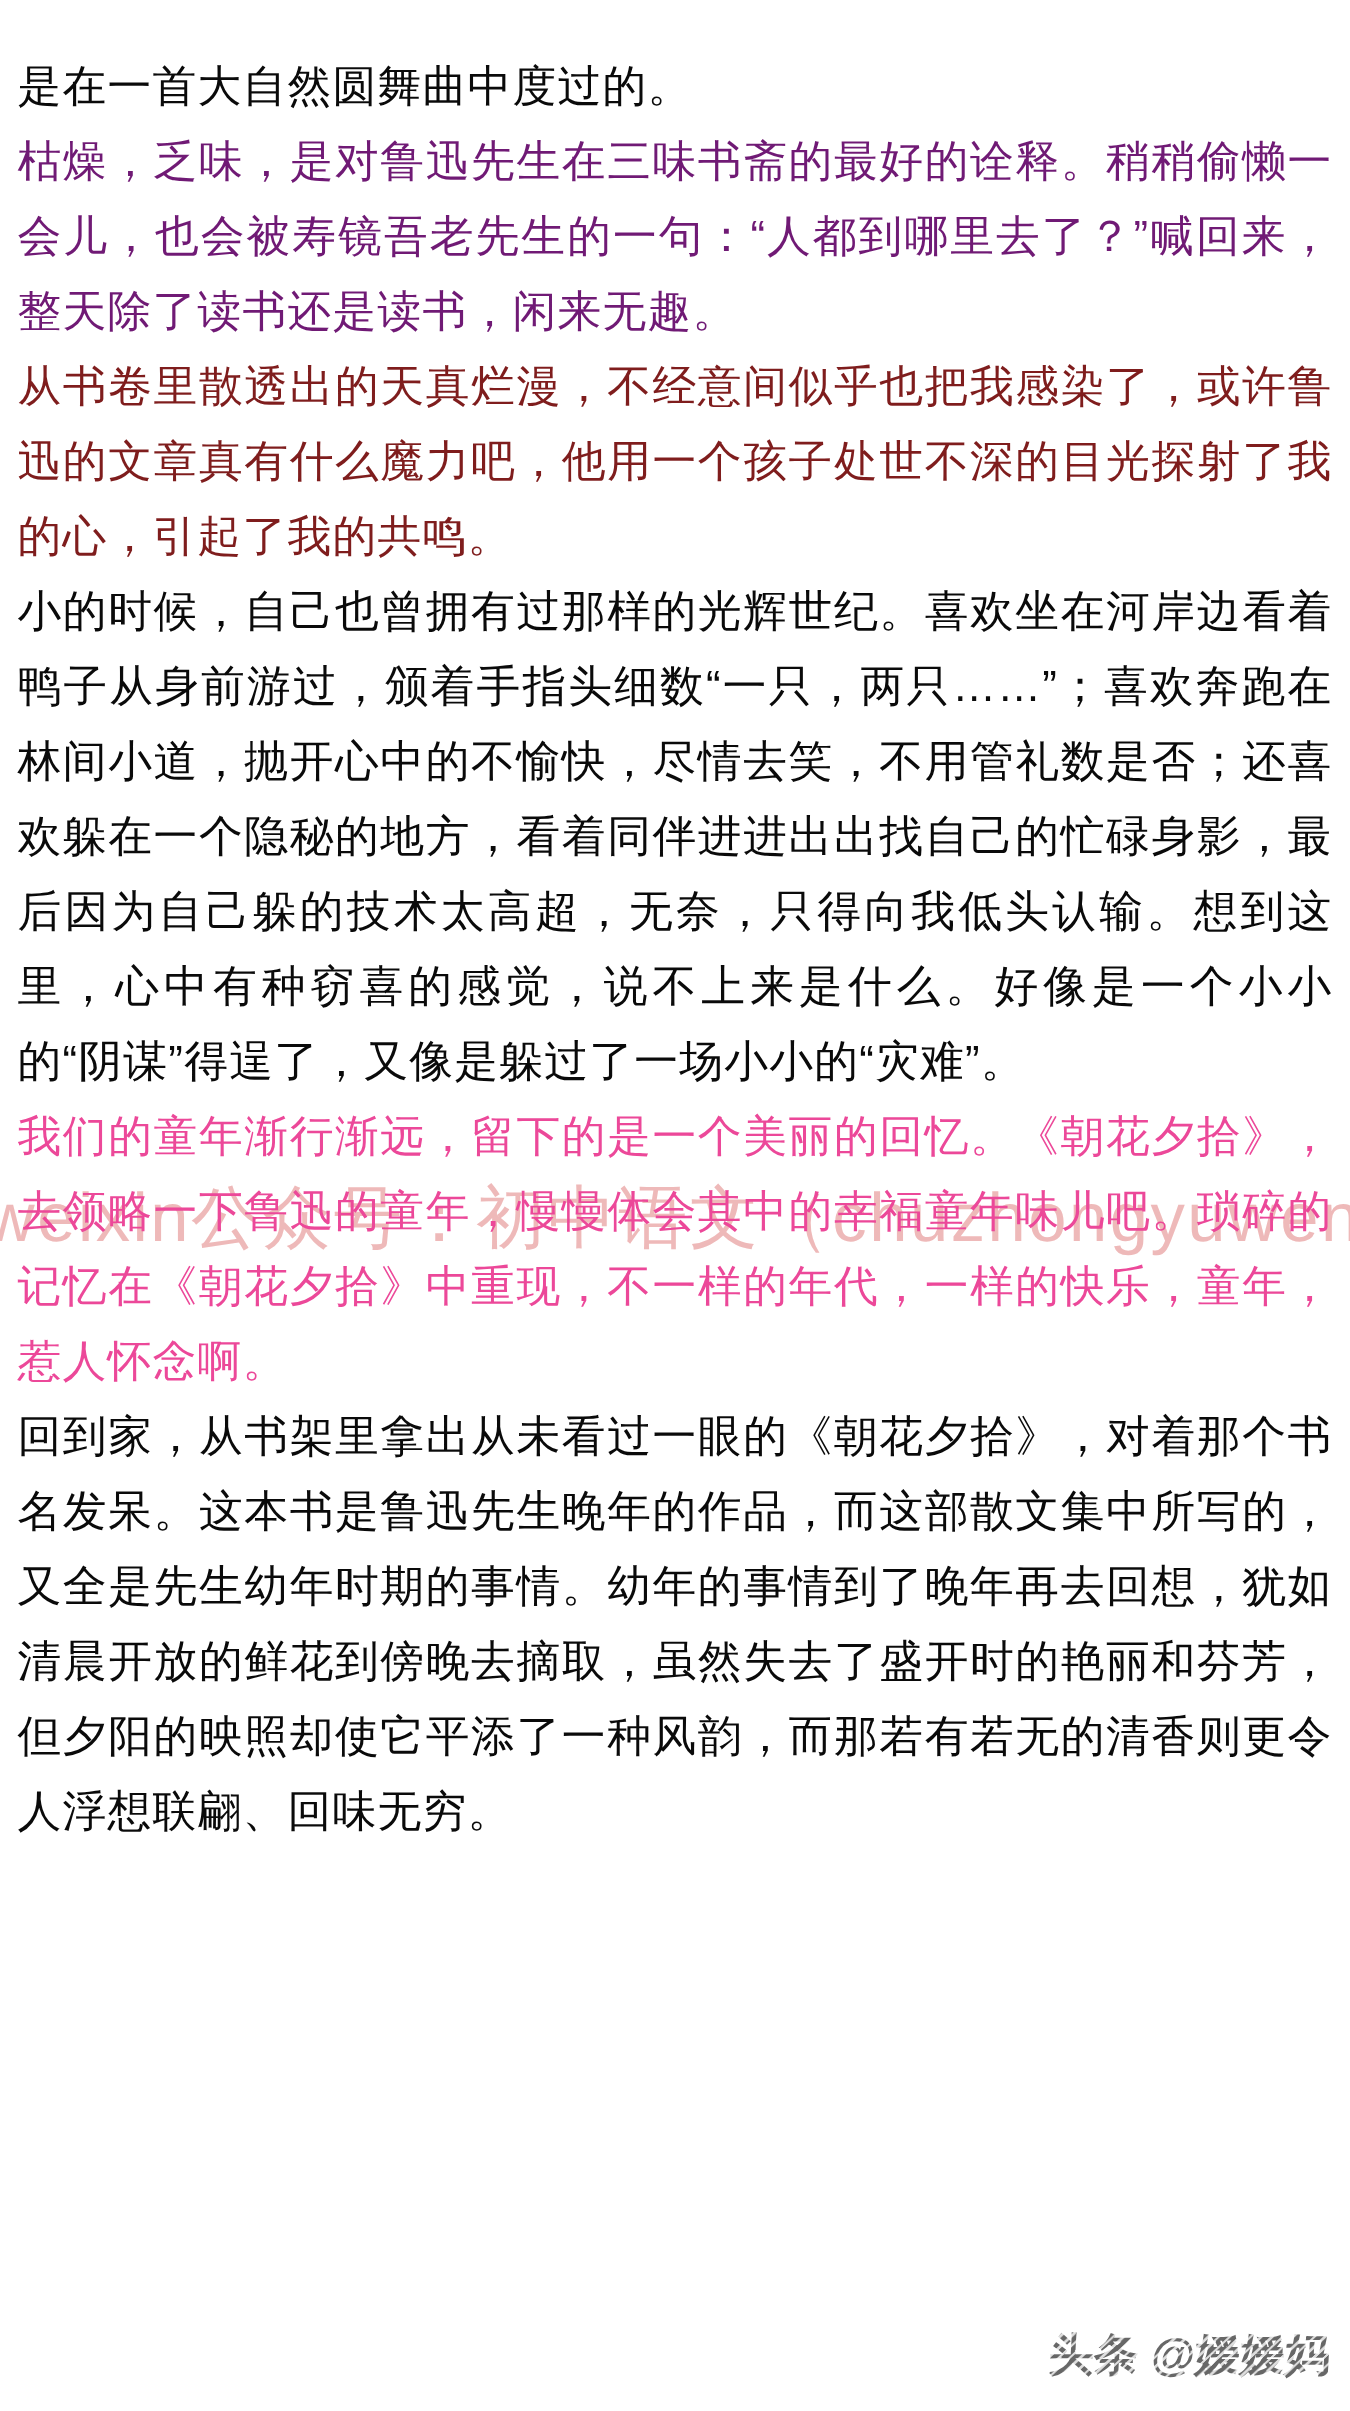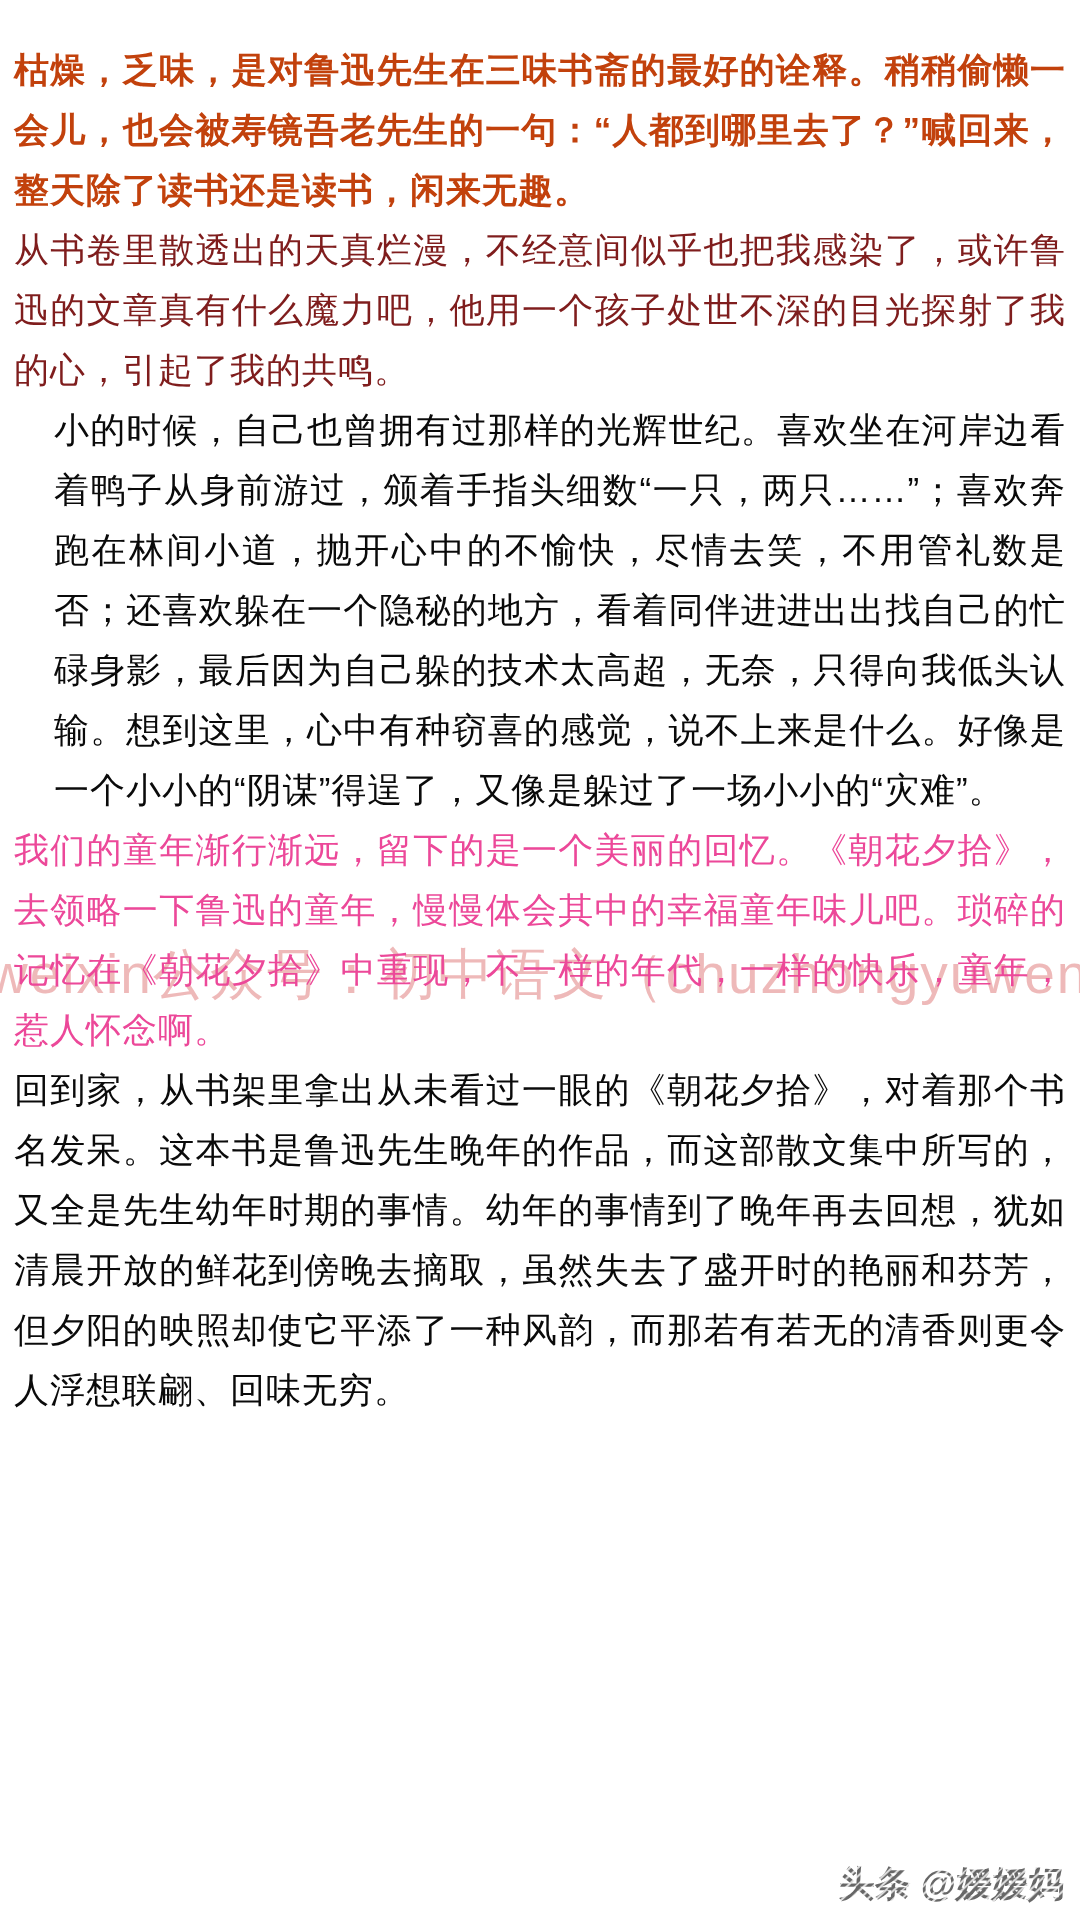--- a/index.html
+++ b/index.html
@@ -75,20 +75,21 @@
       -webkit-text-fill-color: transparent;
     }
   }
 </style>
 </head>
 <body style="background: rgb(255, 255, 255);">
 
 <div class="wm-center" style="color: rgb(235, 168, 168);">weixin公众号：初中语文（chuzhongyuwen100</div>
 
 <div class="content">
-  <p class="para" style="color: #c2410c; font-weight: bold;">枯燥，乏味，是对鲁迅先生在三味书斋的最好的诠释。稍稍偷懒一会儿，也会被寿镜吾老先生的一句：“人都到哪里去了？”喊回来，整天除了读书还是读书，闲来无趣。</p>
+  <p class="para" style="color: rgb(10, 10, 10);">是在一首大自然圆舞曲中度过的。</p>
+  <p class="para" style="color: #701a75;">枯燥，乏味，是对鲁迅先生在三味书斋的最好的诠释。稍稍偷懒一会儿，也会被寿镜吾老先生的一句：“人都到哪里去了？”喊回来，整天除了读书还是读书，闲来无趣。</p>
   <p class="para" style="color: #7f1d1d;">从书卷里散透出的天真烂漫，不经意间似乎也把我感染了，或许鲁迅的文章真有什么魔力吧，他用一个孩子处世不深的目光探射了我的心，引起了我的共鸣。</p>
-  <p class="para" style="color: rgb(10, 10, 10); margin-left: 40px;">小的时候，自己也曾拥有过那样的光辉世纪。喜欢坐在河岸边看着鸭子从身前游过，颁着手指头细数“一只，两只……”；喜欢奔跑在林间小道，抛开心中的不愉快，尽情去笑，不用管礼数是否；还喜欢躲在一个隐秘的地方，看着同伴进进出出找自己的忙碌身影，最后因为自己躲的技术太高超，无奈，只得向我低头认输。想到这里，心中有种窃喜的感觉，说不上来是什么。好像是一个小小的“阴谋”得逞了，又像是躲过了一场小小的“灾难”。</p>
+  <p class="para" style="color: rgb(10, 10, 10);">小的时候，自己也曾拥有过那样的光辉世纪。喜欢坐在河岸边看着鸭子从身前游过，颁着手指头细数“一只，两只……”；喜欢奔跑在林间小道，抛开心中的不愉快，尽情去笑，不用管礼数是否；还喜欢躲在一个隐秘的地方，看着同伴进进出出找自己的忙碌身影，最后因为自己躲的技术太高超，无奈，只得向我低头认输。想到这里，心中有种窃喜的感觉，说不上来是什么。好像是一个小小的“阴谋”得逞了，又像是躲过了一场小小的“灾难”。</p>
   <p class="para" style="color: #ec4899;">我们的童年渐行渐远，留下的是一个美丽的回忆。《朝花夕拾》，去领略一下鲁迅的童年，慢慢体会其中的幸福童年味儿吧。琐碎的记忆在《朝花夕拾》中重现，不一样的年代，一样的快乐，童年，惹人怀念啊。</p>
   <p class="para" style="color: rgb(10, 10, 10);">回到家，从书架里拿出从未看过一眼的《朝花夕拾》，对着那个书名发呆。这本书是鲁迅先生晚年的作品，而这部散文集中所写的，又全是先生幼年时期的事情。幼年的事情到了晚年再去回想，犹如清晨开放的鲜花到傍晚去摘取，虽然失去了盛开时的艳丽和芬芳，但夕阳的映照却使它平添了一种风韵，而那若有若无的清香则更令人浮想联翩、回味无穷。</p>
 </div>
 
 <div class="wm-toutiao" style="color: rgb(77, 77, 77);">头条 @嫒嫒妈</div>
 
 </body></html>

